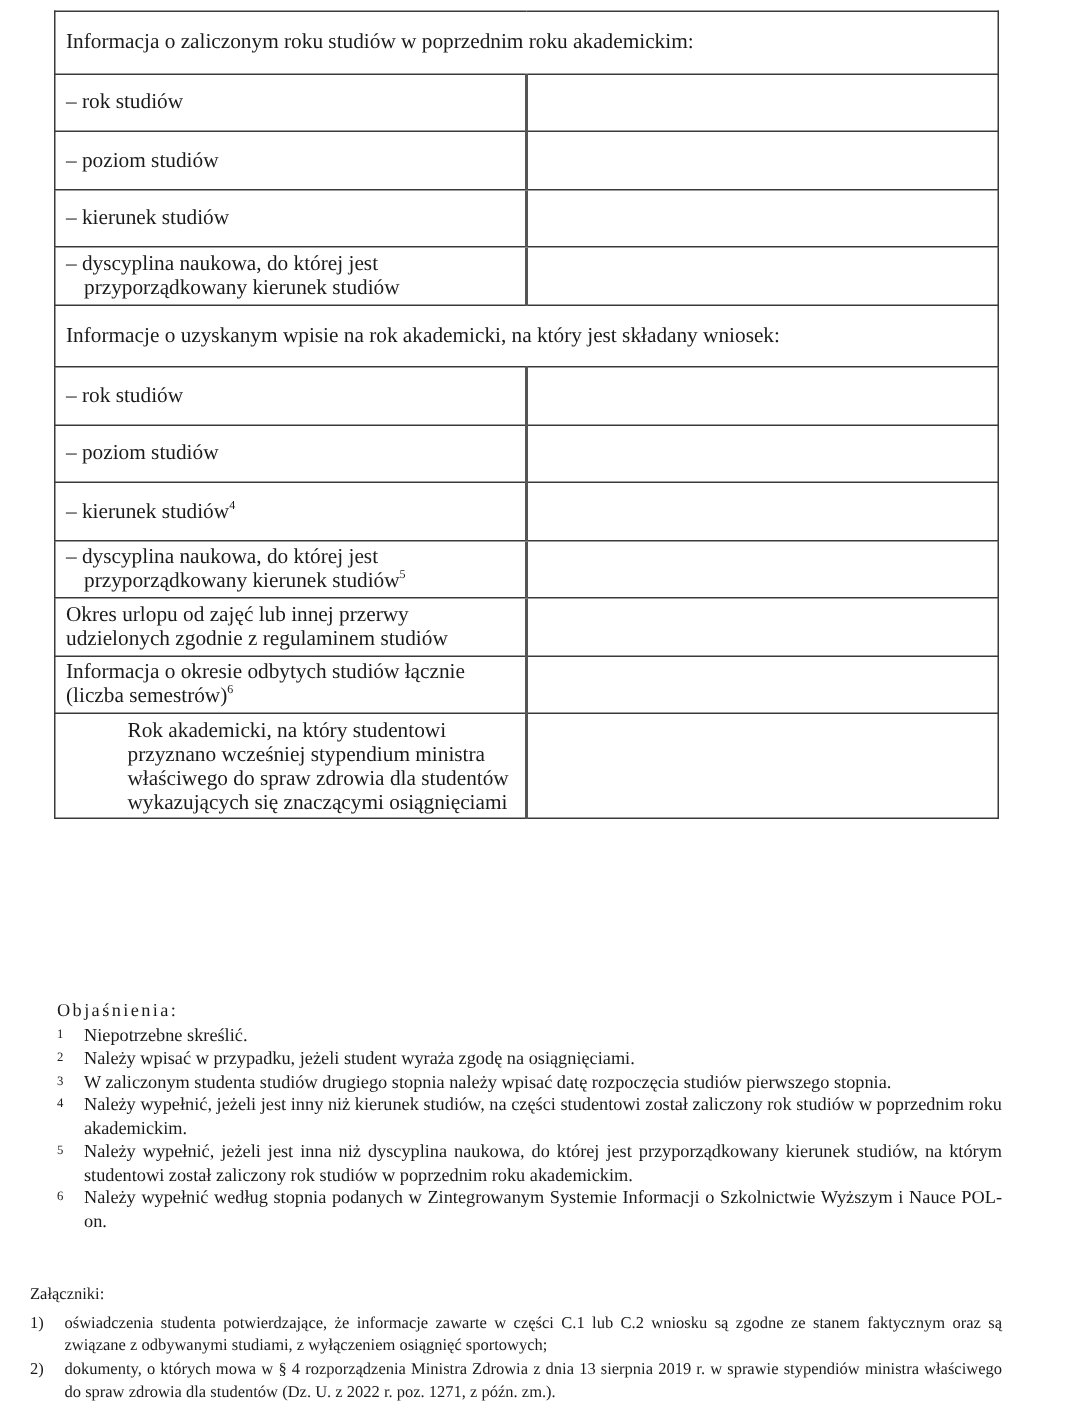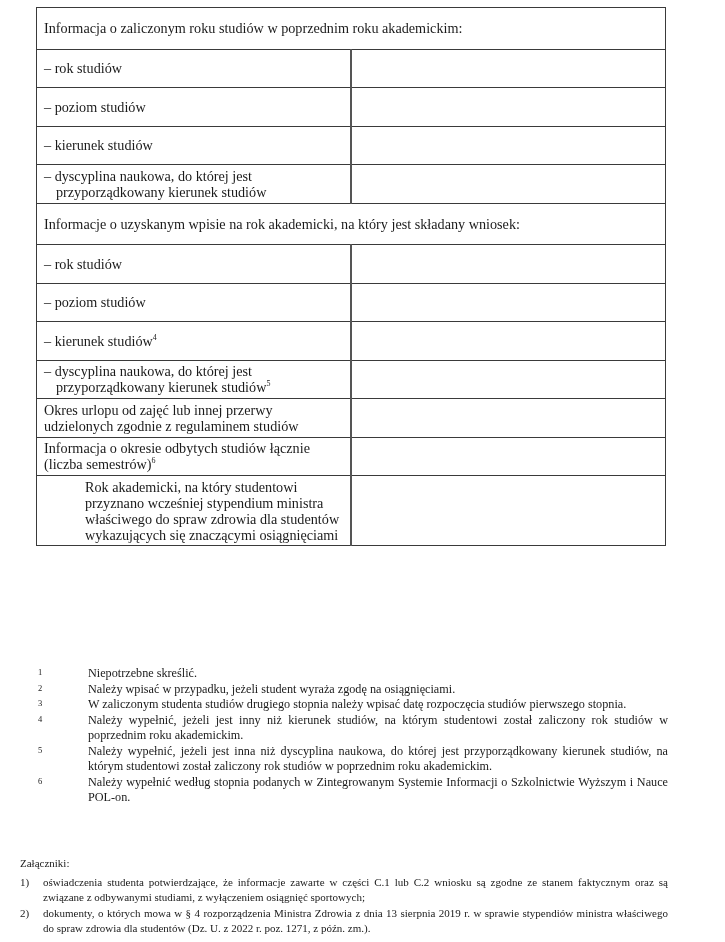--- a/index.html
+++ b/index.html
@@ -22,21 +22,21 @@
   .form-table td.value { border-left: 2px solid #555; }
   .form-table td.section { height: 41.5px; }
   .form-table td.tall { height: 70px; padding-left: 48px; }
   .hang { display: block; padding-left: 12px; text-indent: -12px; }
   sup { font-size: 8px; line-height: 0; vertical-align: super; }
 
   .notes { position: absolute; left: 38px; top: 666px; width: 630px; font-size: 12.2px; line-height: 15.5px; }
   .notes-title { letter-spacing: 1.6px; margin-bottom: 1px; }
   .note { display: flex; }
   .note .num { width: 18px; flex: none; font-size: 8.5px; line-height: 12px; }
-  .note .txt { flex: 1; text-align: justify; margin-left: 32px; }
+  .note .txt { flex: 1; text-align: justify; }
 
   .att { position: absolute; left: 20px; top: 856px; width: 648px; font-size: 11px; line-height: 15.5px; }
   .att-title { margin-bottom: 3px; }
   .att-item { display: flex; }
   .att-item .num { width: 23px; flex: none; }
   .att-item .txt { flex: 1; text-align: justify; }
 </style>
 </head>
 <body>
 
@@ -107,35 +107,36 @@
     <td class="value"></td>
   </tr>
   <tr>
     <td class="label tall">Rok akademicki, na który studentowi przyznano wcześniej stypendium ministra właściwego do spraw zdrowia dla studentów wykazujących się znaczącymi osiągnięciami</td>
     <td class="value tall"></td>
   </tr>
 </tbody>
   </table>
 
 <div class="notes">
+  <div class="notes-title">Objaśnienia:</div>
   <div class="note">
     <span class="num">1</span>
     <span class="txt">Niepotrzebne skreślić.</span>
   </div>
   <div class="note">
     <span class="num">2</span>
     <span class="txt">Należy wpisać w przypadku, jeżeli student wyraża zgodę na osiągnięciami.</span>
   </div>
   <div class="note">
     <span class="num">3</span>
     <span class="txt">W zaliczonym studenta studiów drugiego stopnia należy wpisać datę rozpoczęcia studiów pierwszego stopnia.</span>
   </div>
   <div class="note">
     <span class="num">4</span>
-    <span class="txt">Należy wypełnić, jeżeli jest inny niż kierunek studiów, na którym studentowi został zaliczony rok studiów w poprzednim roku akademickim.</span>
+    <span class="txt">Należy wypełnić, jeżeli jest inny niż kierunek studiów, na części studentowi został zaliczony rok studiów w poprzednim roku akademickim.</span>
   </div>
   <div class="note">
     <span class="num">5</span>
     <span class="txt">Należy wypełnić, jeżeli jest inna niż dyscyplina naukowa, do której jest przyporządkowany kierunek studiów, na którym studentowi został zaliczony rok studiów w poprzednim roku akademickim.</span>
   </div>
   <div class="note">
     <span class="num">6</span>
     <span class="txt">Należy wypełnić według stopnia podanych w Zintegrowanym Systemie Informacji o Szkolnictwie Wyższym i Nauce POL-on.</span>
   </div>
 </div>

